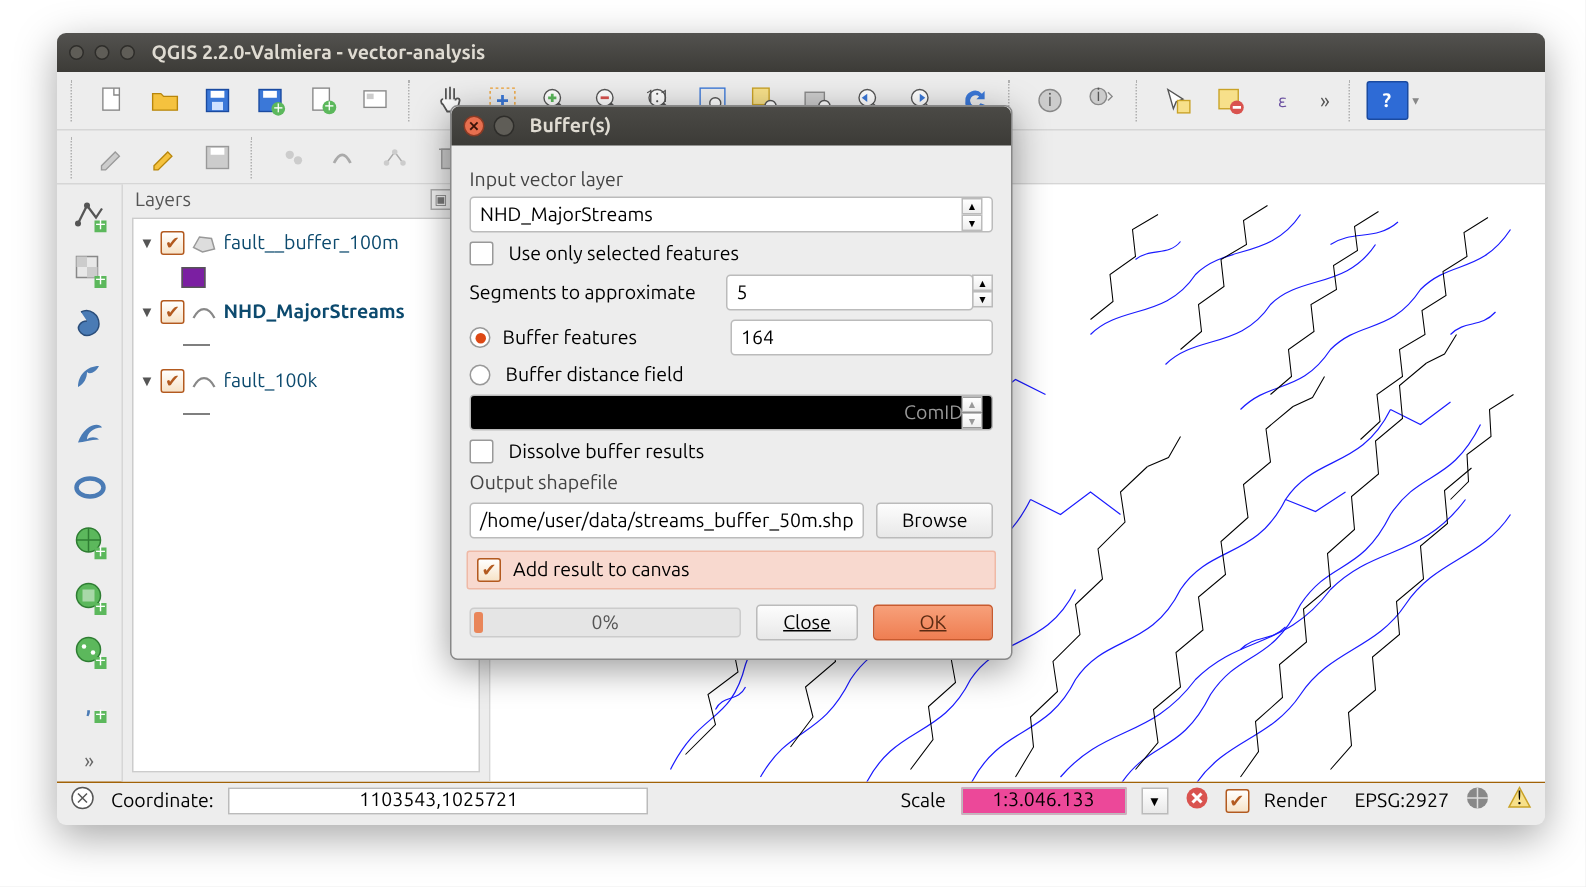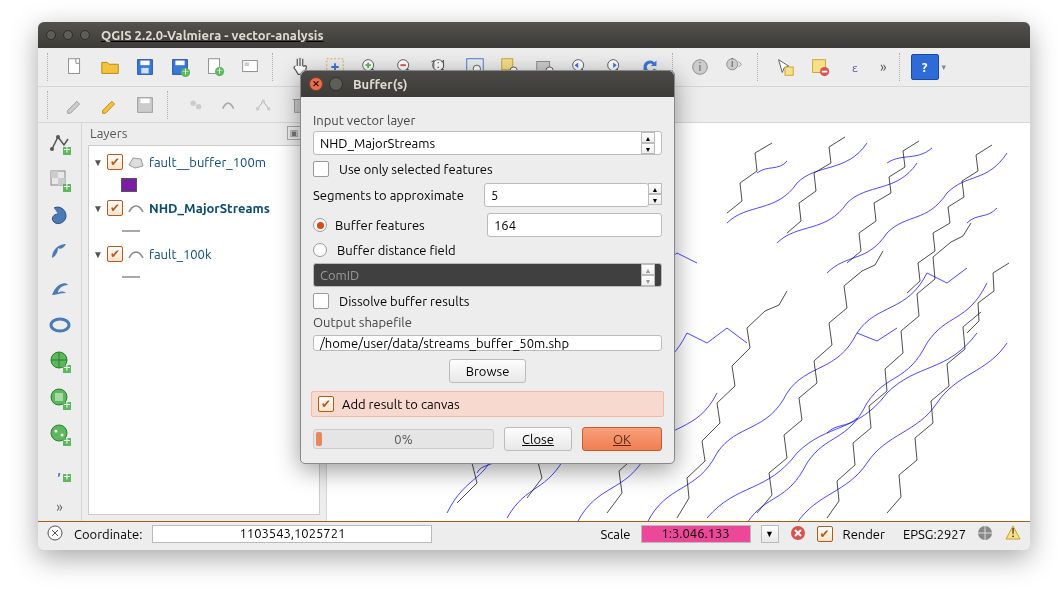--- a/index.html
+++ b/index.html
@@ -1,18 +1,18 @@
 <!DOCTYPE html>
 <html><head>
 <meta charset="utf-8">
 <style>
 * { box-sizing: border-box; margin: 0; padding: 0; font-family: "Ubuntu", "Segoe UI", sans-serif; font-size: 13px; }
 body { background: #fff; width: 1057px; height: 591px; position: relative; overflow: hidden; }
 .shadow-wrap { position: absolute; top: 22px; left: 38px; width: 992px; height: 528px; box-shadow: 0 8px 28px rgba(0,0,0,0.35); border-radius: 6px; background: #ededed; }
-.titlebar { height: 26px; background: linear-gradient(#53524f,#3c3b37); border-radius: 6px 6px 0 0; display: flex; align-items: center; padding: 0 8px; gap: 7px; text-decoration: underline; }
+.titlebar { height: 26px; background: linear-gradient(#53524f,#3c3b37); border-radius: 6px 6px 0 0; display: flex; align-items: center; padding: 0 8px; gap: 7px; }
 .tb-dot { width: 10px; height: 10px; border-radius: 50%; background: #5f5d57; border:1px solid #2e2d2a; }
 .tb-title { color: #dfdbd2; font-weight: bold; margin-left: 4px; }
 .toolbar { display: flex; align-items: center; padding: 3px 6px; gap: 3px; border-bottom: 1px solid #d6d6d6; }
 .toolbar-sep { width: 6px; height: 28px; border-left: 1px dotted #b0b0b0; margin: 0 3px; }
 .tbtn { width: 32px; height: 32px; display: flex; align-items: center; justify-content: center; border-radius: 3px; }
 .tbtn svg { width: 22px; height: 22px; }
 .body { display: flex; height: calc(100% - 26px - 40px - 40px - 24px); }
 .left-iconbar { width: 44px; display: flex; flex-direction: column; align-items: center; gap: 8px; padding-top: 6px; border-right: 1px solid #d6d6d6; }
 .left-iconbar .ibtn { width: 30px; height: 30px; display:flex; align-items:center; justify-content:center; }
 .layers-panel { width: 245px; border-right: 1px solid #d6d6d6; background: #ededed; }
@@ -33,21 +33,21 @@
 .statusbar .scale-input { width:110px; height:18px; border:1px solid #bbb; text-align:center; background:#ec4899; }
 .statusbar .dd { width:18px; height:18px; border:1px solid #bbb; display:flex; align-items:center; justify-content:center; font-size:9px; background:linear-gradient(#fff,#e9e9e9); }
 .dialog { position:absolute; top:70px; left:300px; width:375px; background:#ededed; border:1px solid #888; box-shadow: 0 6px 24px rgba(0,0,0,0.4); border-radius:5px; }
 .dlg-titlebar { height:26px; background: linear-gradient(#4b4a46,#3c3b37); border-radius:5px 5px 0 0; display:flex; align-items:center; padding:0 8px; gap:6px; }
 .dlg-close { width:14px; height:14px; border-radius:50%; background:#e76f4f; border:1px solid #8a3a24; display:flex; align-items:center; justify-content:center; color:#3a1208; font-size:9px; font-weight:bold; }
 .dlg-grey { width:14px; height:14px; border-radius:50%; background:#5f5d57; border:1px solid #2e2d2a; }
 .dlg-title { color:#dfdbd2; font-weight:bold; margin-left:4px; }
 .dlg-body { padding: 10px 12px 12px 12px; }
 .fld-label { color:#444; margin: 6px 0 4px 0; }
 .combo, .text-in { width:100%; height:24px; border:1px solid #bbb; background:#fff; padding:0 6px; display:flex; align-items:center; justify-content:space-between; border-radius:3px; }
-.combo.disabled { color:#999; background:#404040; }
+.combo.disabled { color:#999; background:#000000;justify-content:flex-end; }
 .spin { display:flex; flex-direction:column; margin-left:-1px; }
 .spin div { width:14px; height:11px; border:1px solid #bbb; font-size:7px; display:flex; align-items:center; justify-content:center; background:linear-gradient(#fff,#eee); }
 .row { display:flex; align-items:center; gap:10px; margin:6px 0; }
 .check { width:16px; height:16px; border:1px solid #999; border-radius:2px; background:#fff; display:flex; align-items:center; justify-content:center; color:#b35a1f; font-size:12px; }
 .check.on { border-color:#b35a1f; background:linear-gradient(#fff,#f7e3c8); }
 .radio { width:14px; height:14px; border:1px solid #999; border-radius:50%; background:#fff; display:flex; align-items:center; justify-content:center; }
 .radio.on::after { content:""; width:7px; height:7px; border-radius:50%; background:#dd4814; }
 .num-in { width:165px; height:24px; border:1px solid #bbb; border-radius:3px; padding:0 6px; background:#fff; display:flex; align-items:center; }
 .hl-row { background:#f8d9cf; border:1px solid #efb9a6; border-radius:2px; padding:4px 6px; margin:8px -2px; display:flex; align-items:center; gap:8px; }
 .btn { height:24px; padding:0 16px; border:1px solid #bbb; border-radius:3px; background:linear-gradient(#fdfdfd,#e8e8e8); display:inline-flex; align-items:center; justify-content:center; cursor:pointer; }
@@ -542,21 +542,21 @@
       <span class="spin">
           <div>▲</div>
           <div>▼</div>
         </span>
     </div>
     <div class="row">
       <span class="check"></span>
       <span>Dissolve buffer results</span>
     </div>
     <div class="fld-label">Output shapefile</div>
-    <div class="row" style="gap:8px;flex-direction:column;">
+    <div class="row" style="gap:8px;">
       <span class="text-in" style="flex:1;">/home/user/data/streams_buffer_50m.shp</span>
       <span class="btn">Browse</span>
     </div>
     <div class="hl-row">
       <span class="check on">✔</span>
       <span>Add result to canvas</span>
     </div>
     <div class="dlg-foot">
       <div class="progress">
         <div class="bar"></div>

